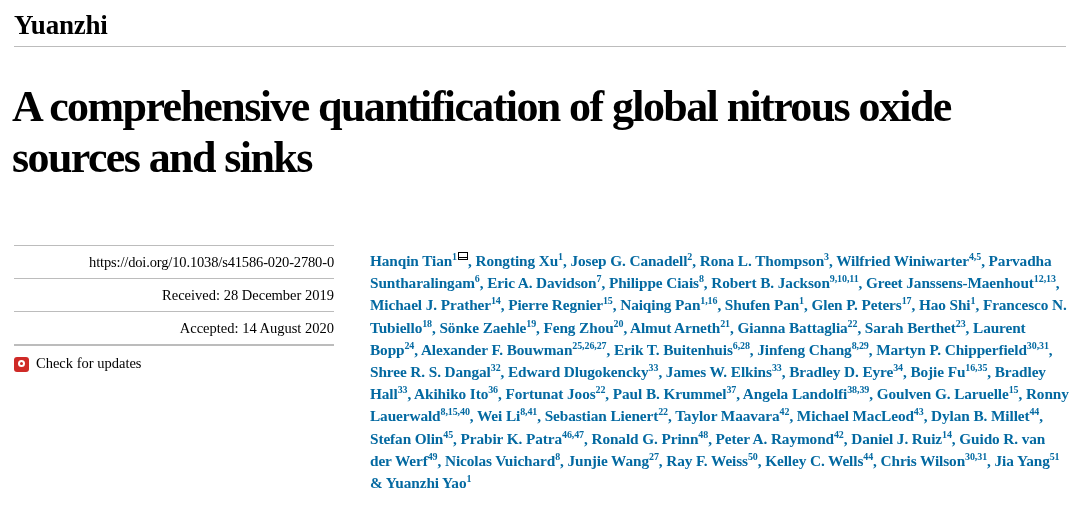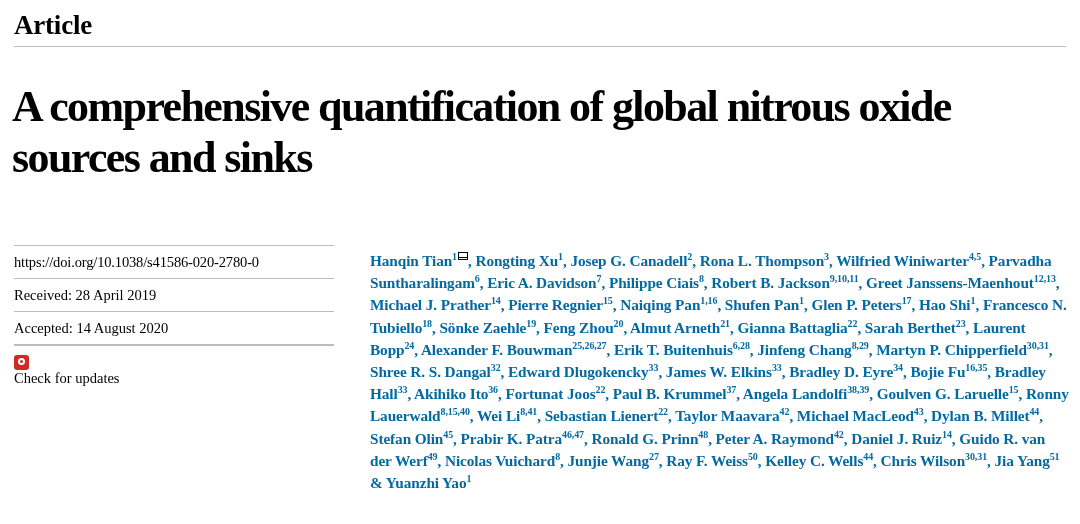--- a/index.html
+++ b/index.html
@@ -61,32 +61,32 @@
     width: 320px;
     height: 1px;
     background: #bcbcbc;
   }
   .meta-row {
     font-family: "Liberation Serif", serif;
     font-size: 14.5px;
     line-height: 17px;
     padding: 8px 0 7px 0;
     color: #000;
+    text-align: right;
   }
   .meta-row.doi {
     letter-spacing: -0.15px;
   }
   .check-row {
     display: flex;
-    align-items: flex-start;
+    align-items: flex-end;
     padding: 9px 0 0 0;
     font-family: "Liberation Serif", serif;
     font-size: 14.5px;
     color: #000;
-    flex-direction: column;
   }
   .check-mark {
     width: 15px;
     height: 15px;
     border-radius: 3px;
     background: #cf2a27;
     display: inline-block;
     margin-right: 7px;
     position: relative;
     flex: 0 0 auto;
@@ -149,31 +149,31 @@
     height: 4px;
     border-bottom: 1px solid #000;
     transform: skewY(0deg);
   }
 </style>
 </head>
 <body>
 
 <div class="page">
 
-  <div class="article-label">Article</div>
+  <div class="article-label">Yuanzhi</div>
 
   <div class="rule-top"></div>
 
   <h1 class="title">A comprehensive quantification of global nitrous oxide sources and sinks</h1>
 
   <div class="meta">
     <div class="rule"></div>
     <div class="meta-row doi">https://doi.org/10.1038/s41586-020-2780-0</div>
     <div class="rule"></div>
-    <div class="meta-row">Received: 28 April 2019</div>
+    <div class="meta-row">Received: 28 December 2019</div>
     <div class="rule"></div>
     <div class="meta-row">Accepted: 14 August 2020</div>
     <div class="rule"></div>
     <div class="rule"></div>
     <div class="check-row">
       <span class="check-mark"></span>
       <span>Check for updates</span>
     </div>
   </div>
 

